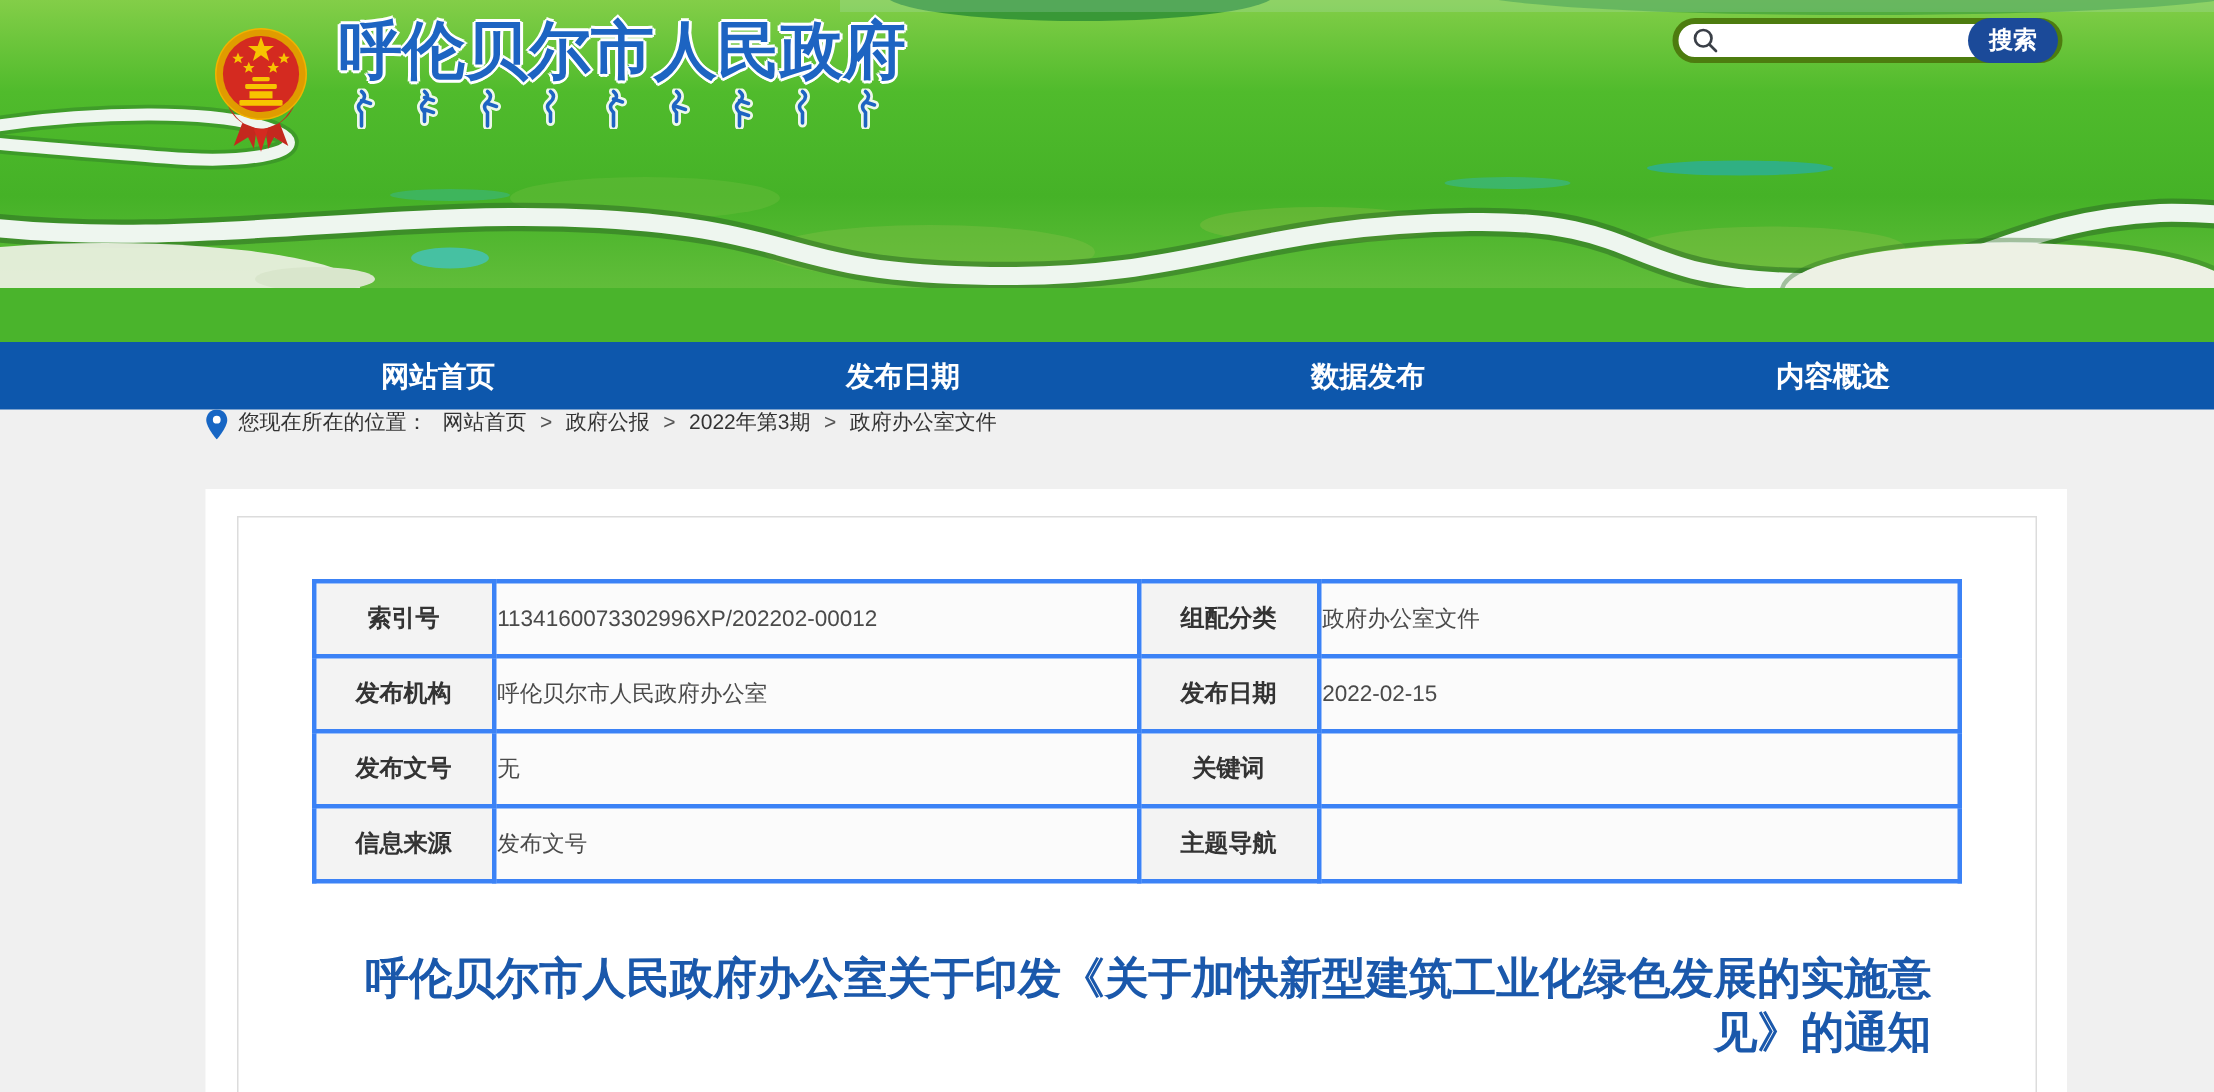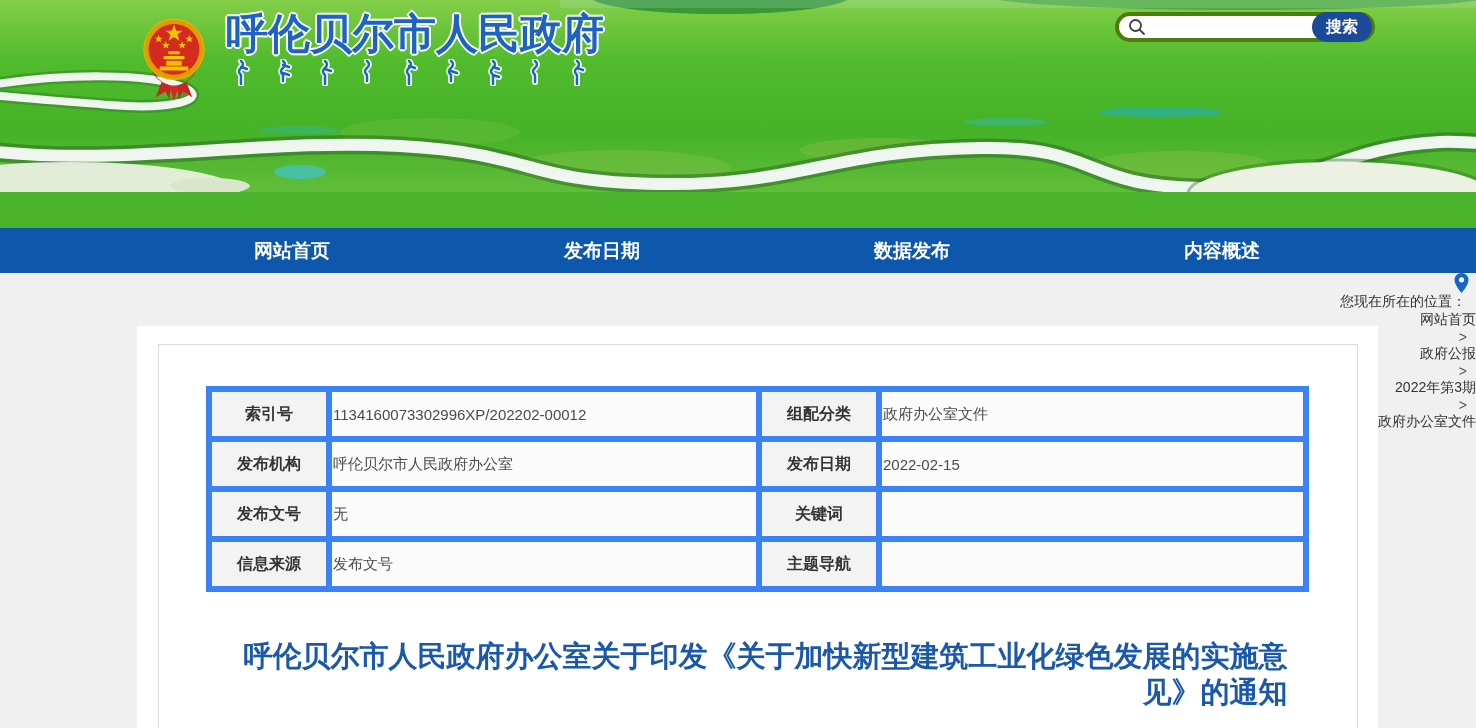--- a/index.html
+++ b/index.html
@@ -45,42 +45,42 @@
   }
   
   .nav{width:1476px;height:45px;background:#0d57ac;}
   .nav-inner{margin-left:137px;width:1240px;height:45px;display:flex;}
   .nav-item{
     flex:1;display:flex;align-items:center;justify-content:center;
     color:#ffffff;font-size:19px;font-weight:bold;cursor:pointer;white-space:nowrap;
   }
   
   .breadcrumb{
-    height:53px;margin-left:137px;display:flex;align-items:flex-end;
-    font-size:14px;color:#333;flex-direction:column;
+    height:53px;margin-left:137px;display:flex;align-items:flex-start;
+    font-size:14px;color:#333;
   }
   .breadcrumb .pin{width:15px;height:20px;margin-right:7px;flex:none;}
   .crumb-prefix{margin-right:10px;}
   .crumb-link{cursor:pointer;color:#333;}
   .crumb-sep{margin:0 9px;color:#555;}
   
   .card{
     margin-left:137px;width:1241px;background:#ffffff;
     padding-top:18px;box-sizing:border-box;height:438px;
   }
   .inner-box{
     margin:0 auto;width:1200px;box-sizing:border-box;
     border:1px solid #dcdcdc;background:#fff;
     padding-top:41px;min-height:520px;
   }
   table.meta{
     width:1097px;margin:0 auto;border-collapse:collapse;table-layout:fixed;
   }
   table.meta td{
-    border:6px solid #3b82f6;height:50px;box-sizing:border-box;
+    border:3px solid #3b82f6;height:50px;box-sizing:border-box;
     overflow:hidden;white-space:nowrap;text-overflow:ellipsis;
   }
   td.m-label{
     background:#f3f3f3;text-align:center;font-weight:bold;
     font-size:16px;color:#333;
   }
   td.m-value{
     background:#fbfbfb;font-size:15px;color:#4a4a4a;
   }
   .article-title{

